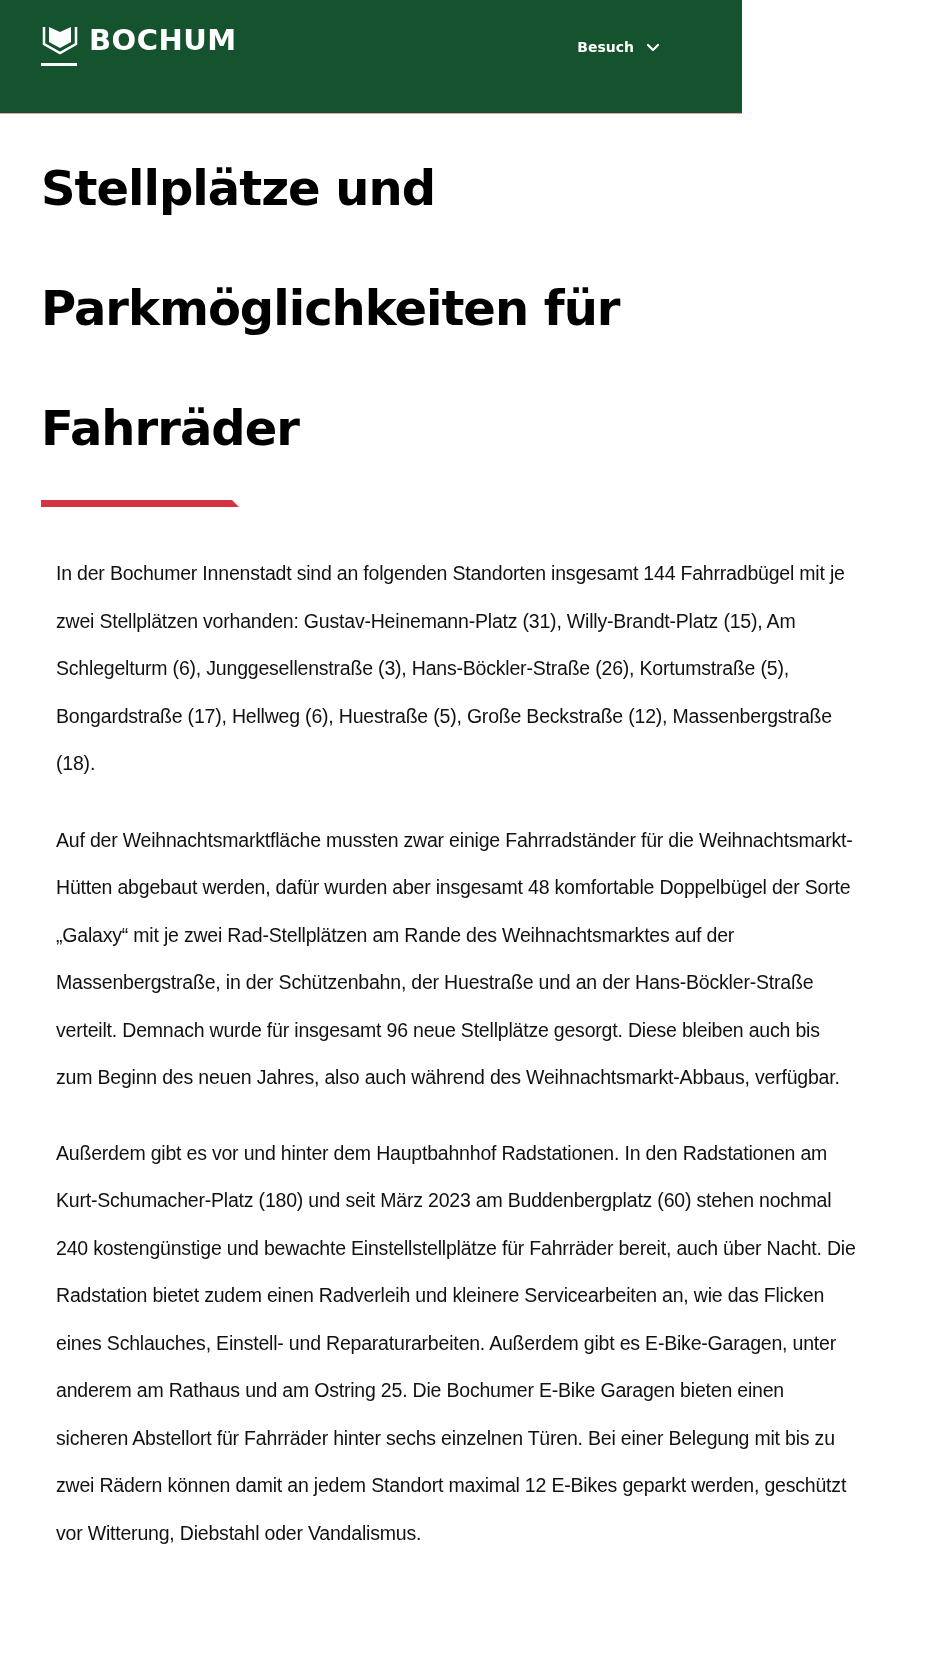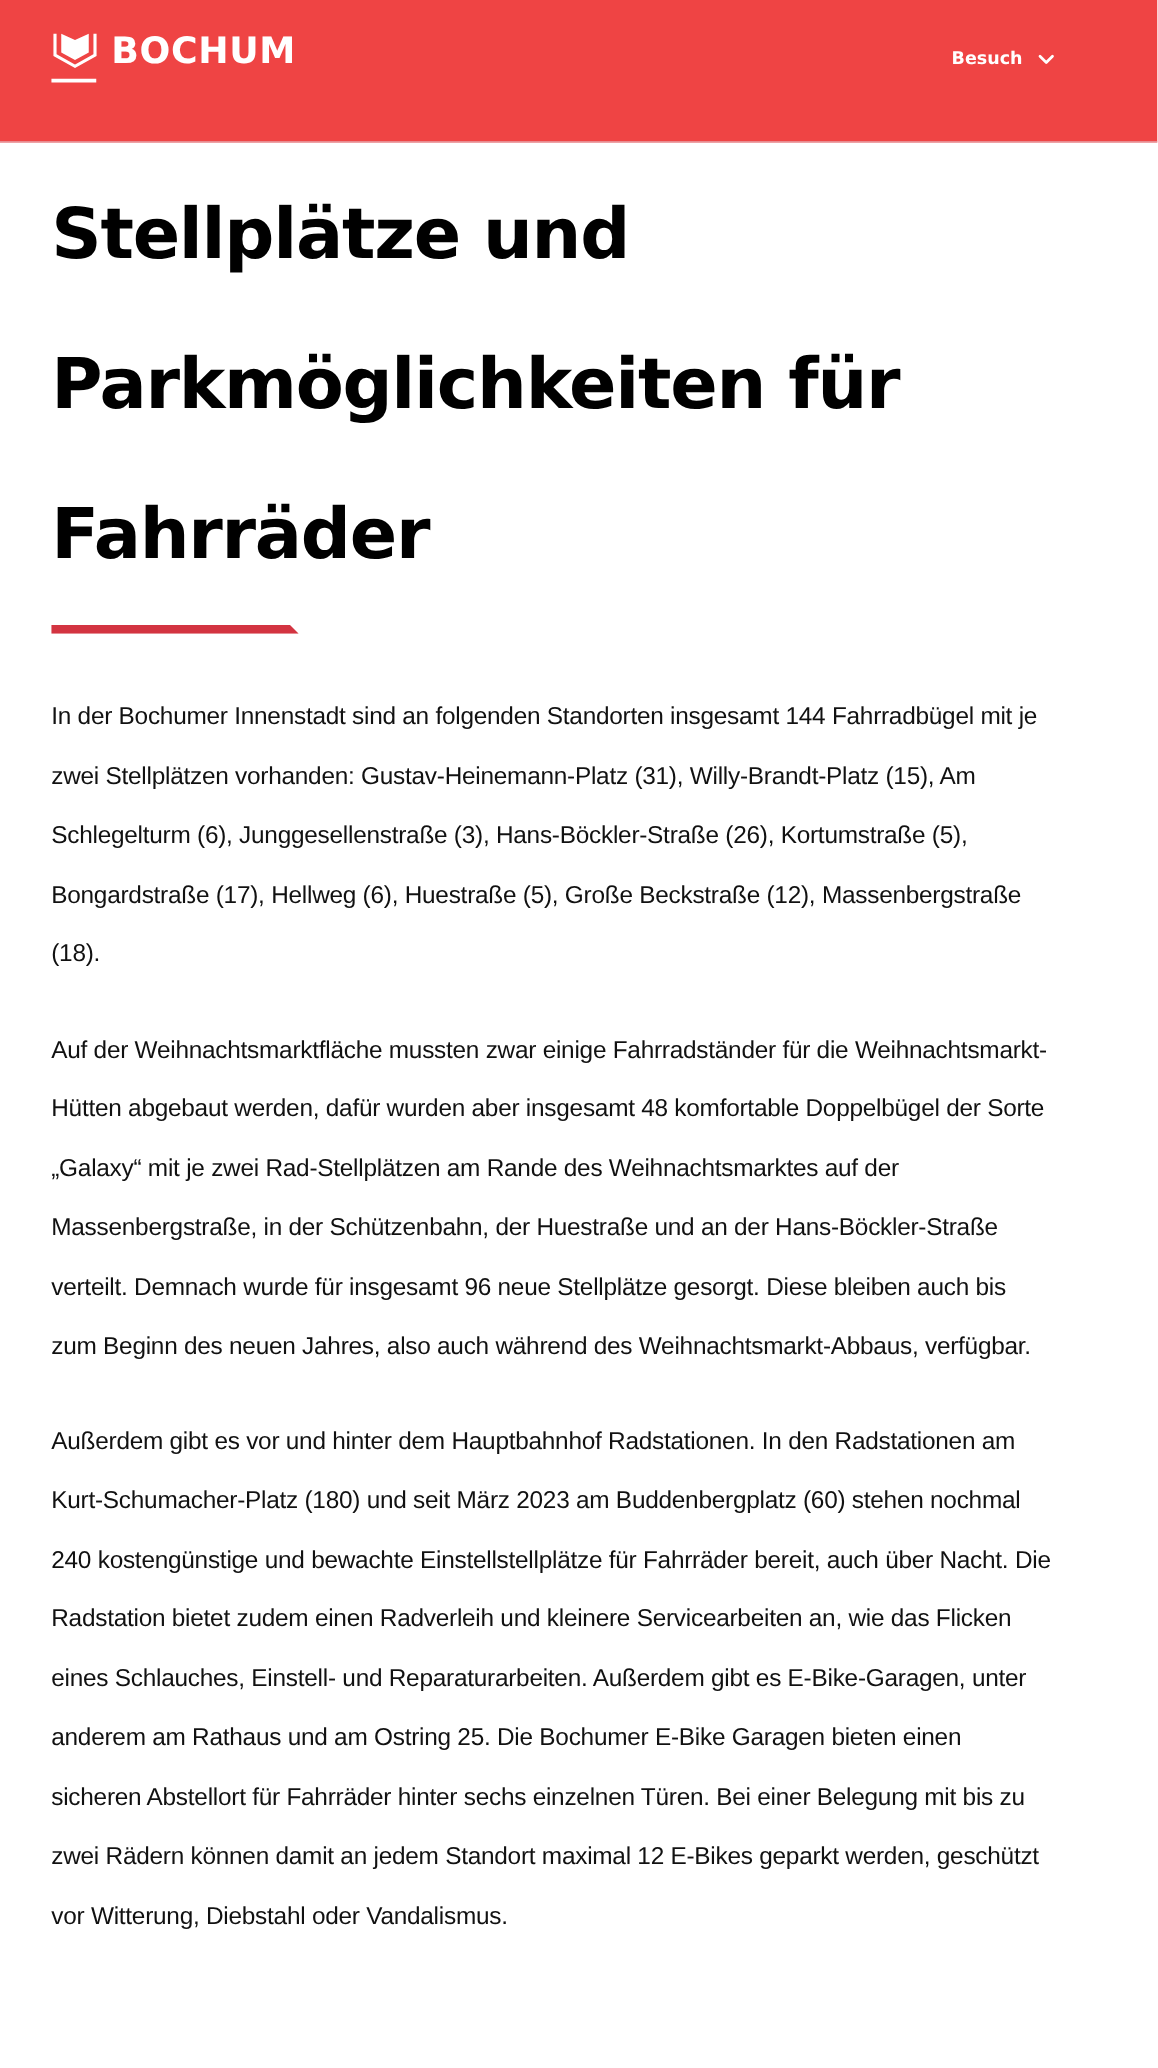--- a/index.html
+++ b/index.html
@@ -11,23 +11,23 @@
       width: 926px;
       height: 1654px;
       overflow: hidden;
       font-family: "Liberation Sans", sans-serif;
       color: #111111;
       position: relative;
     }
     .header {
       position: absolute;
       left: 0; top: 0;
-      width: 926px;
+      width: 742px;
       height: 113px;
-      background: #ef4444;
+      background: #14532d;
       border-bottom: 1px solid #e6a3a9;
     }
     .logo {
       position: absolute;
       left: 41px;
       top: 24px;
       display: flex;
       align-items: flex-start;
     }
     .logo-icon {
@@ -68,35 +68,35 @@
     }
 
     .page-title {
       position: absolute;
       left: 41px;
       top: 128px;
       width: 760px;
       margin: 0;
       font-family: "DejaVu Sans", sans-serif;
       font-weight: bold;
-      font-size: 56px;
+      font-size: 48px;
       line-height: 120px;
       letter-spacing: -1px;
       color: #000000;
     }
     .title-underline {
       position: absolute;
       left: 41px;
       top: 500px;
       width: 198px;
       height: 7px;
     }
     .article {
       position: absolute;
-      left: 41px;
+      left: 56px;
       top: 550px;
       width: 800px;
     }
     .article p {
       margin: 0 0 28px 0;
       font-family: "Liberation Sans", sans-serif;
       font-size: 19.5px;
       line-height: 47.5px;
       color: #111111;
       letter-spacing: -0.2px;

